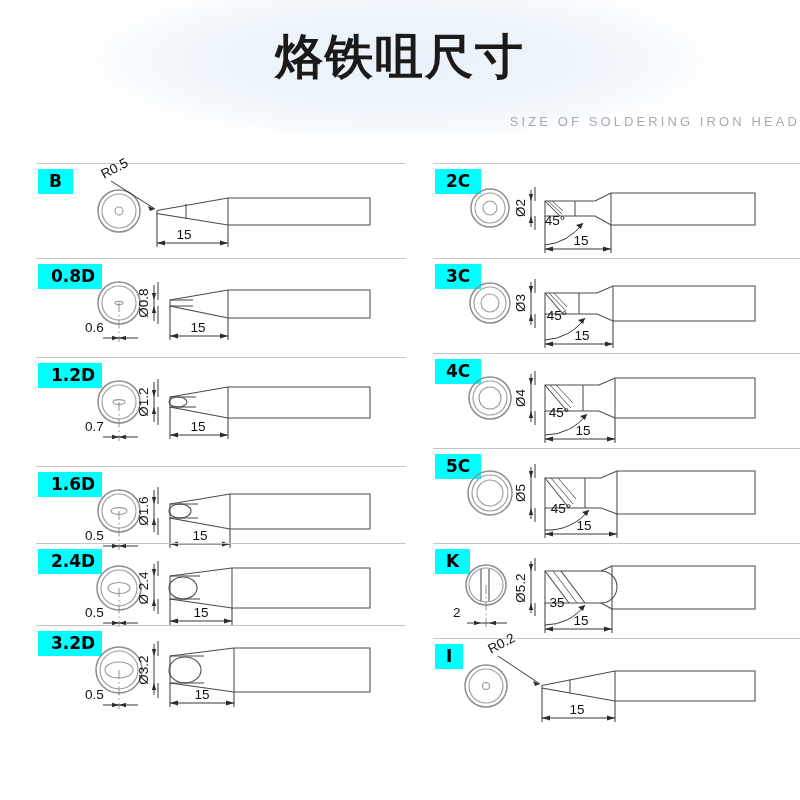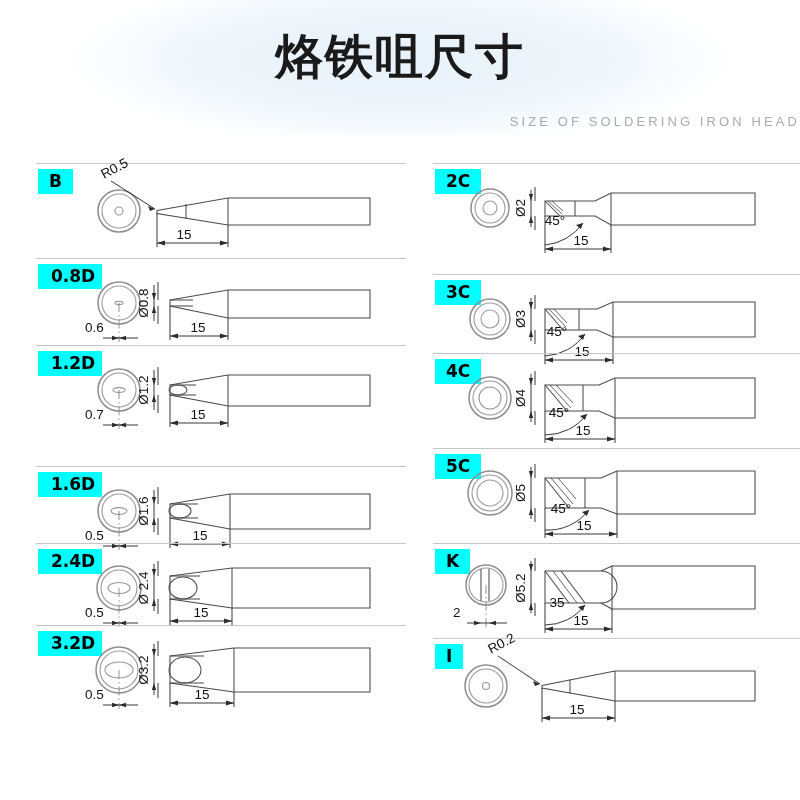--- a/index.html
+++ b/index.html
@@ -110,21 +110,21 @@
       <text class="txt" x="130" y="45" text-anchor="middle" transform="rotate(-90 130 45)">Ø0.8</text>
       <line class="dim" x1="152" y1="48" x2="152" y2="82"></line>
       <line class="dim" x1="210" y1="60" x2="210" y2="82"></line>
       <line class="dim" x1="152" y1="78" x2="210" y2="78"></line>
       <polygon points="152,78 160,75.5 160,80.5" fill="#2d2d2d"></polygon>
       <polygon points="210,78 202,75.5 202,80.5" fill="#2d2d2d"></polygon>
       <text class="txt" x="180" y="74" text-anchor="middle">15</text>
     </svg>
   </div>
 
-  <div class="row col-l" style="top:210px;">
+  <div class="row col-l" style="top:222px;">
     <div class="divider"></div>
     <div class="badge">1.2D</div>
     <svg width="385" height="95">
       <circle class="ring" cx="101" cy="45" r="21"></circle>
       <circle class="ring2" cx="101" cy="45" r="17"></circle>
       <ellipse class="ring2" cx="101" cy="45" rx="6" ry="2.4"></ellipse>
       <line class="ctr" x1="101" y1="45" x2="101" y2="84"></line>
       <line class="dim" x1="85" y1="80" x2="120" y2="80"></line>
       <polygon points="101,80 94,77.8 94,82.2" fill="#2d2d2d"></polygon>
       <polygon points="101,80 108,77.8 108,82.2" fill="#2d2d2d"></polygon>
@@ -269,21 +269,21 @@
       <text class="txt" x="140" y="62" text-anchor="middle">45°</text>
       <line class="dim" x1="130" y1="53" x2="130" y2="90"></line>
       <line class="dim" x1="196" y1="62" x2="196" y2="90"></line>
       <line class="dim" x1="130" y1="86" x2="196" y2="86"></line>
       <polygon points="130,86 138,83.5 138,88.5" fill="#2d2d2d"></polygon>
       <polygon points="196,86 188,83.5 188,88.5" fill="#2d2d2d"></polygon>
       <text class="txt" x="166" y="82" text-anchor="middle">15</text>
     </svg>
   </div>
 
-  <div class="row col-r" style="top:123px;margin-top:16px;">
+  <div class="row col-r" style="top:123px;">
     <div class="divider"></div>
     <div class="badge narrow">3C</div>
     <svg width="385" height="95">
       <circle class="ring" cx="75" cy="45" r="20"></circle>
       <circle class="ring2" cx="75" cy="45" r="16"></circle>
       <circle class="ring2" cx="75" cy="45" r="9"></circle>
       <path class="ln" d="M130,35 L182,35 L198,28 L340,28 L340,63 L198,63 L182,56 L130,56 Z"></path>
       <line class="ln" x1="130" y1="35" x2="148" y2="56"></line>
       <line class="hatch" x1="134" y1="35" x2="151" y2="53"></line>
       <line class="hatch" x1="139" y1="35" x2="152" y2="49"></line>

